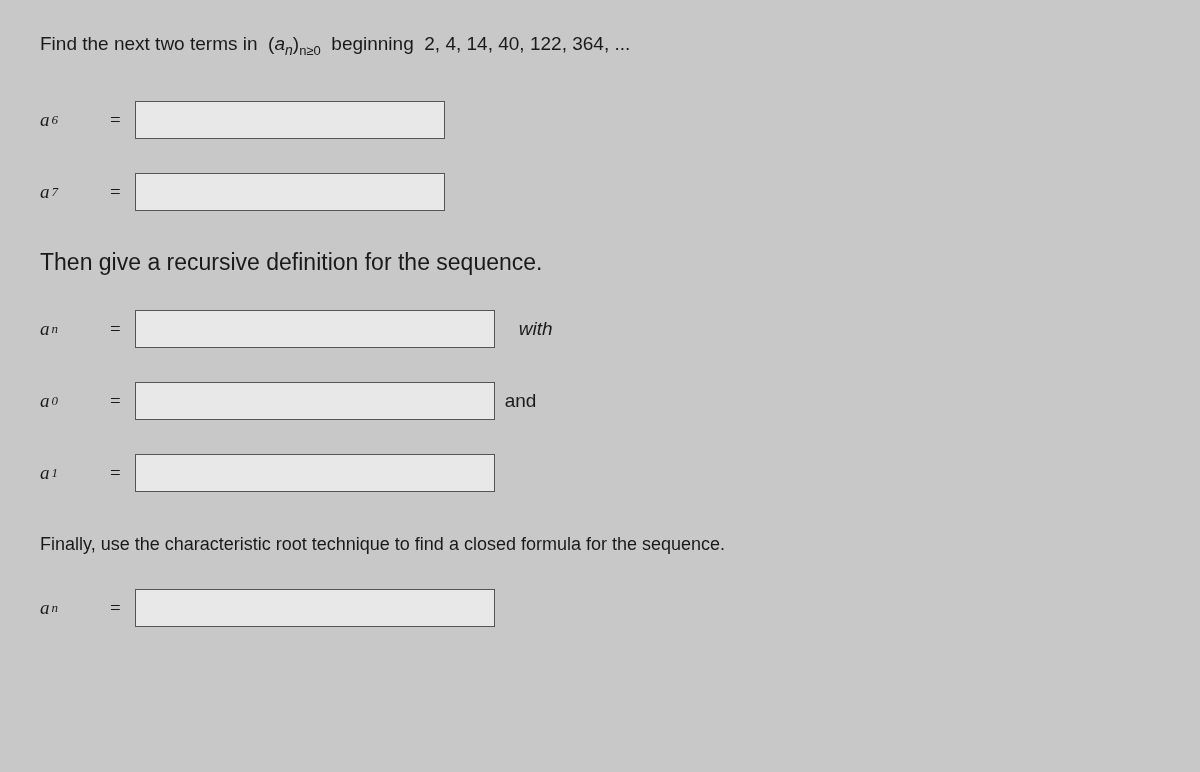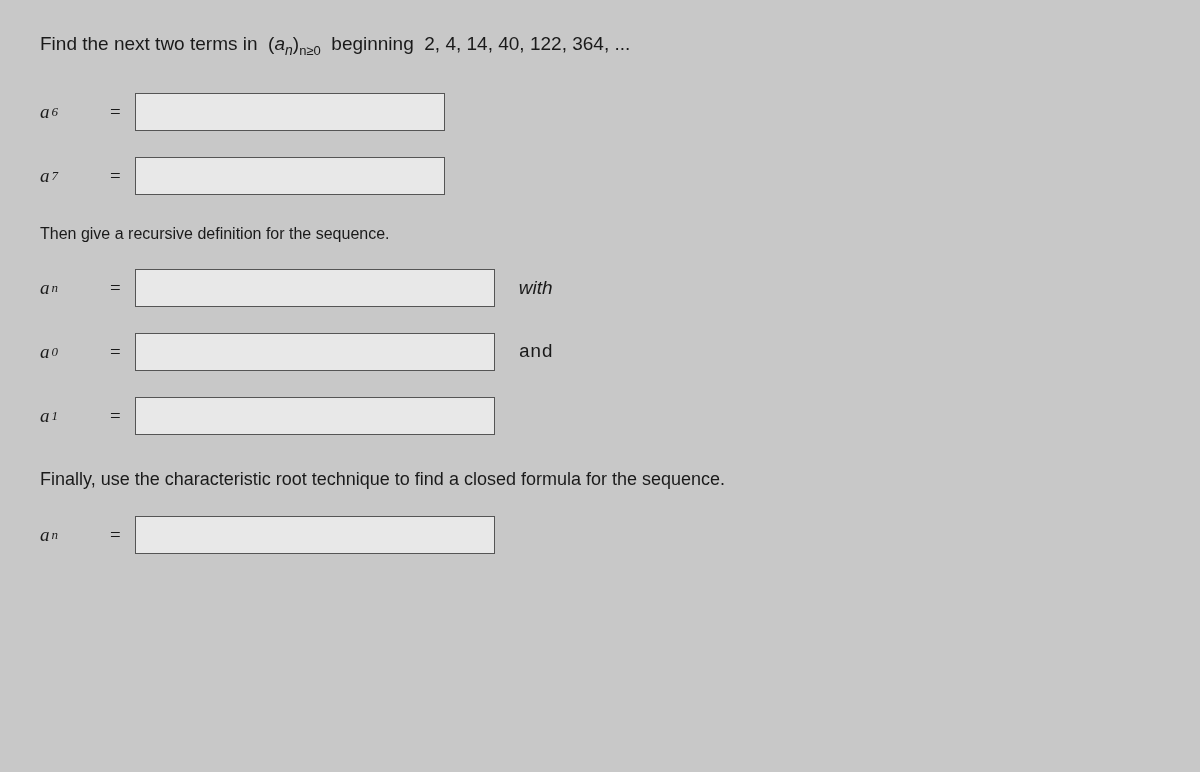--- a/index.html
+++ b/index.html
@@ -17,21 +17,21 @@
       color: #1a1a1a;
       overflow: hidden;
     }
 
     .page {
       width: 1200px;
       height: 772px;
       padding: 30px 40px;
       display: flex;
       flex-direction: column;
-      gap: 4px;
+      gap: 12px;
     }
 
     .problem-statement {
       font-size: 19px;
       margin-bottom: 28px;
       line-height: 1.5;
       font-family: Arial, Helvetica, sans-serif;
     }
 
     .input-row {
@@ -63,37 +63,36 @@
       font-size: 16px;
       padding: 4px 8px;
       font-family: 'Times New Roman', Times, serif;
     }
 
     .answer-input-wide {
       width: 360px;
     }
 
     .section-label {
-      font-size: 16px;
+      font-size: 23px;
       margin-bottom: 22px;
       margin-top: 4px;
       font-family: Arial, Helvetica, sans-serif;
     }
 
     .with-text {
       font-size: 19px;
       margin-left: 14px;
       font-family: Arial, Helvetica, sans-serif;
       font-style: italic;
     }
 
     .and-text {
       font-size: 19px;
-      margin-left: 14px;
-      font-family: Liberation Mono, monospace;
+      font-family: Liberation Sans, sans-serif;
     }
 
     .final-section {
       font-size: 18px;
       margin-top: 8px;
       margin-bottom: 22px;
       font-family: Liberation Sans, sans-serif;
     }
   </style>
 </head>

